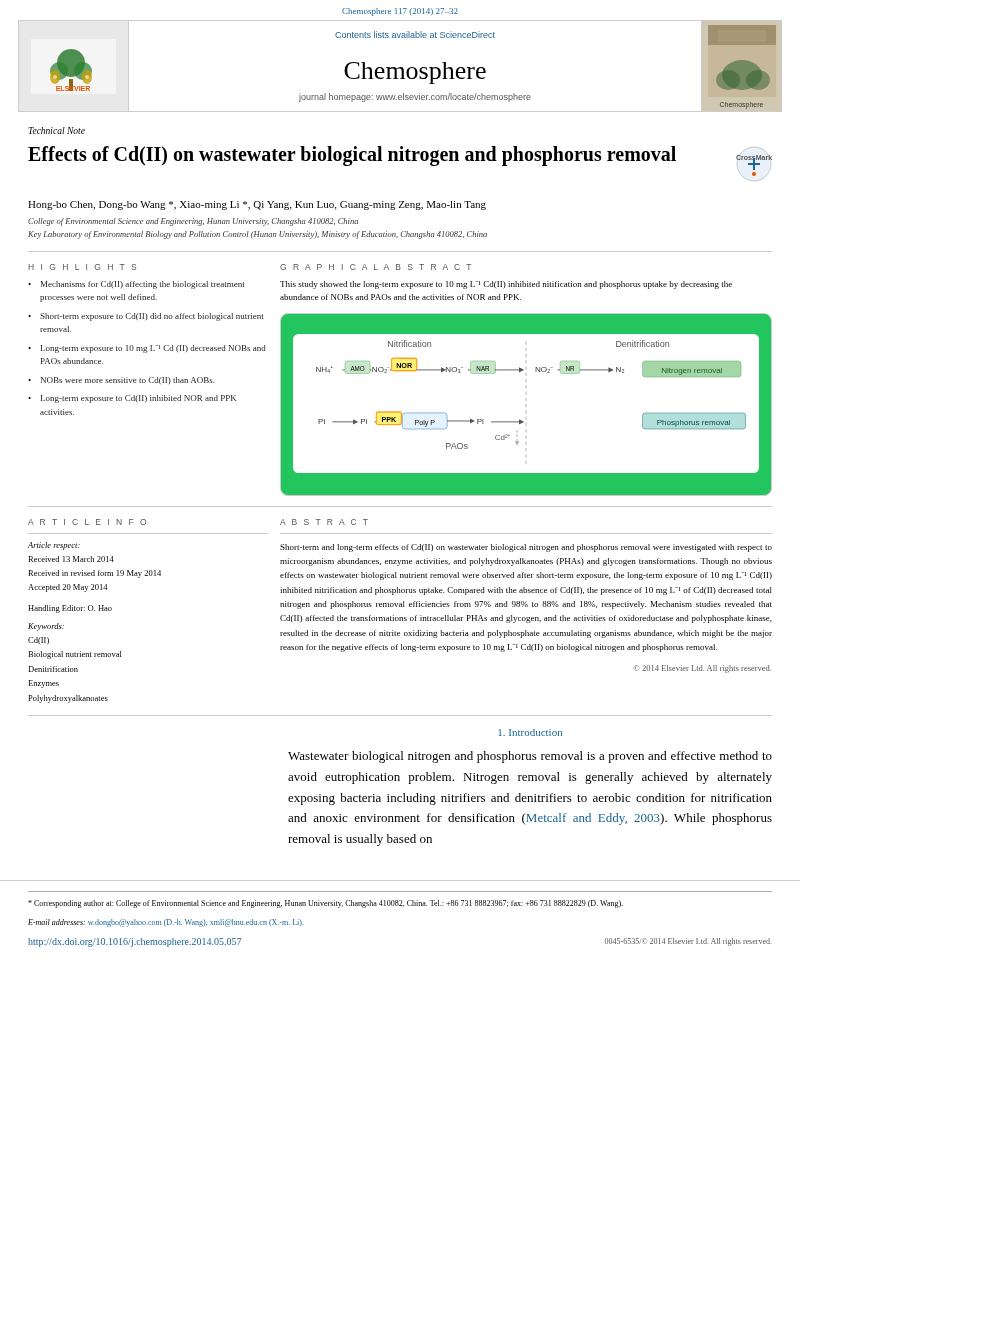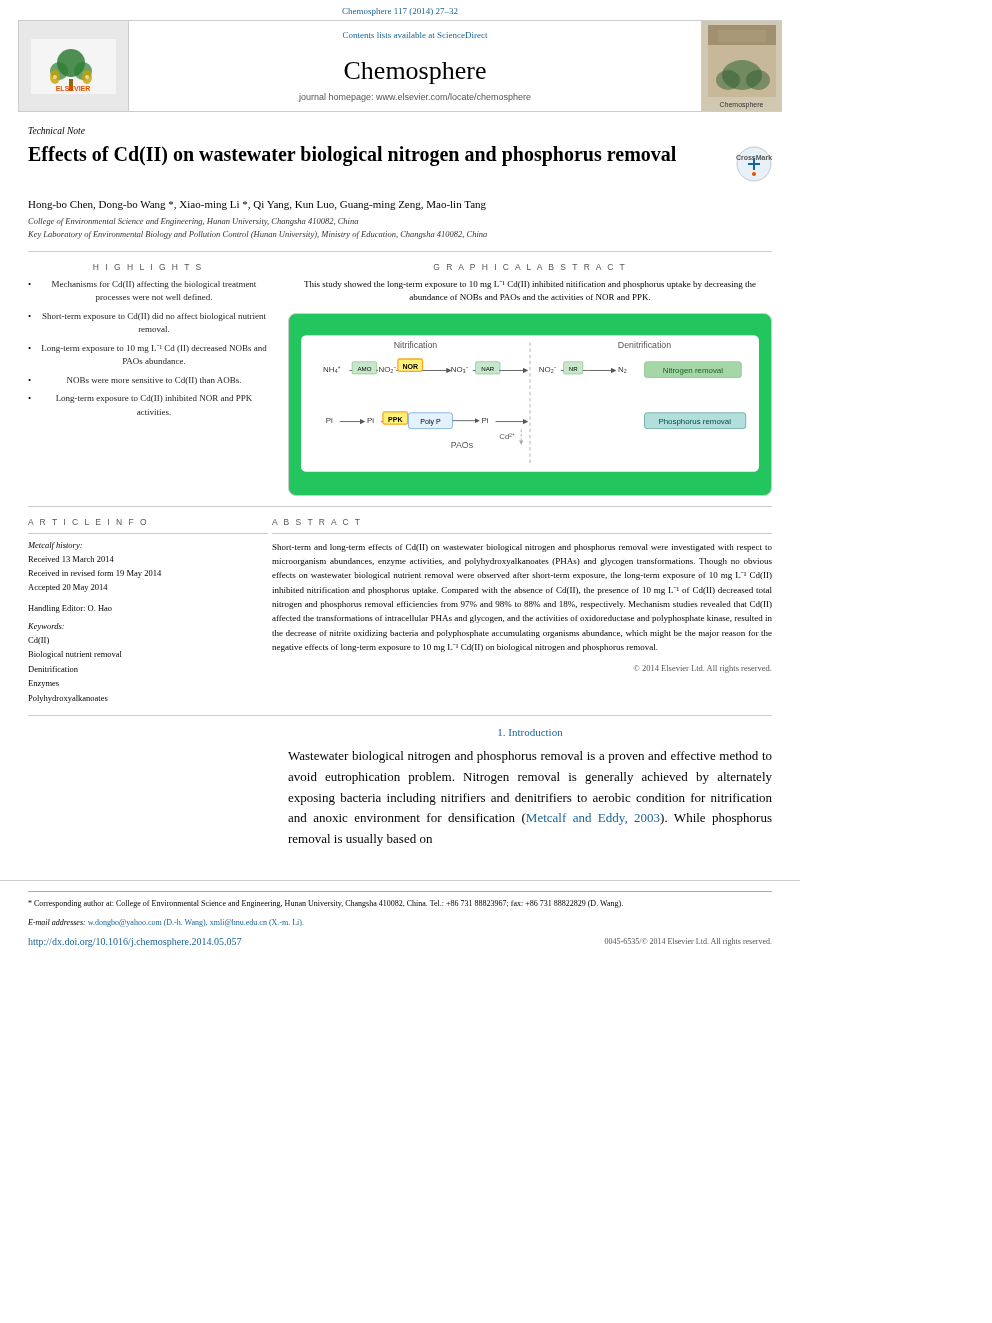--- a/index.html
+++ b/index.html
@@ -54,21 +54,21 @@
       flex-direction: column;
       align-items: center;
       justify-content: center;
       padding: 8px;
     }
 
     .sciencedirect-link {
       font-size: 9px;
       color: #1a6496;
       margin-bottom: 16px;
-      font-family: Liberation Serif, serif;
+      font-family: Liberation Sans, sans-serif;
     }
 
     .journal-name-header {
       font-size: 26px;
       font-weight: normal;
       color: #000;
       font-family: 'Times New Roman', serif;
       margin-bottom: 6px;
     }
 
@@ -149,22 +149,21 @@
 
     .divider-line {
       border: none;
       border-top: 1px solid #ccc;
       margin: 10px 0;
     }
 
     
     .two-col {
       display: flex;
-      gap: 20px;
-      text-align: center;
+      gap: 12px;
     }
 
     .col-left {
       width: 240px;
       flex-shrink: 0;
     }
 
     .col-right {
       flex: 1;
     }
@@ -214,21 +213,21 @@
       border: 1px solid #ccc;
       border-radius: 8px;
       padding: 12px;
       background: #22c55e;
       position: relative;
       min-height: 160px;
     }
 
     .two-col-info {
       display: flex;
-      gap: 4px;
+      gap: 12px;
       justify-content: center;
     }
 
     .article-info-col {
       width: 240px;
       flex-shrink: 0;
     }
 
     .abstract-col {
       flex: 1;
@@ -539,21 +538,21 @@
         </div>
       </div>
     </div>
 
     <hr class="divider-line">
 
     <div class="two-col-info">
       <div class="article-info-col">
         <div class="section-heading">A R T I C L E   I N F O</div>
         <hr style="border:none;border-top:1px solid #ccc;margin:4px 0 6px 0;">
-        <div class="article-history">Metcalf history:</div>
+        <div class="article-history">Article respect:</div>
         <div class="history-dates">
           <div>Received 13 March 2014</div>
           <div>Received in revised form 19 May 2014</div>
           <div>Accepted 20 May 2014</div>
         </div>
         <div class="handling-editor">
           <span>Handling Editor:</span>
           <span>O. Hao</span>
         </div>
         <div class="keywords-section">

